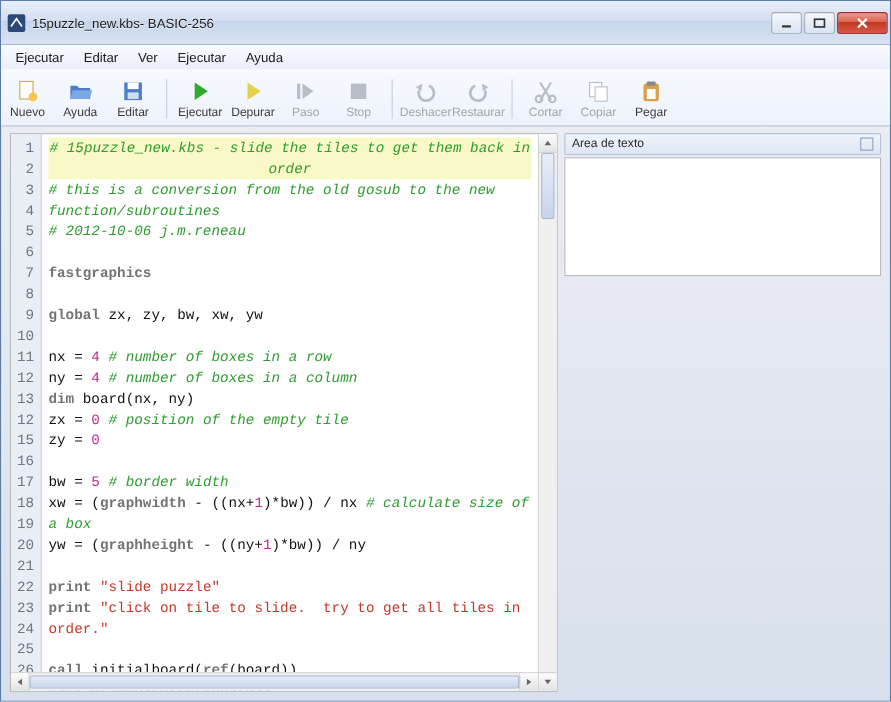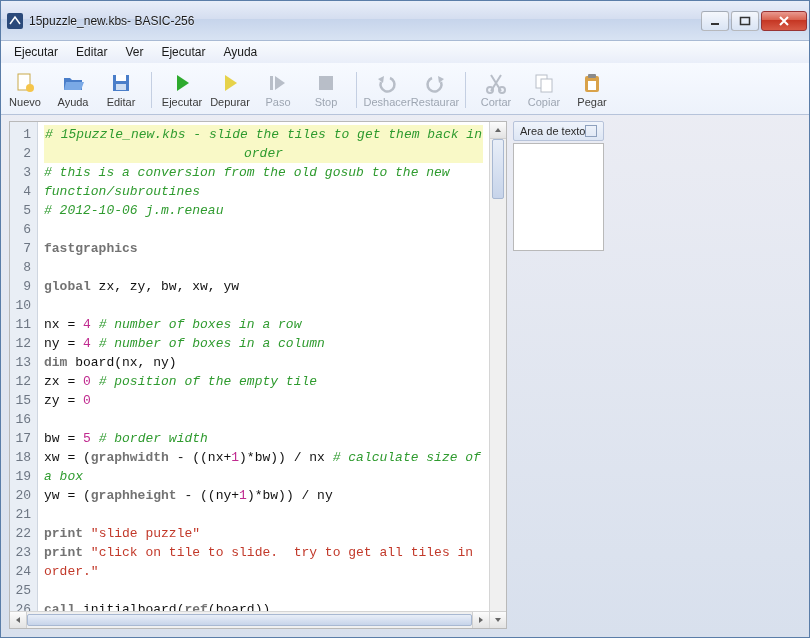--- a/index.html
+++ b/index.html
@@ -180,21 +180,21 @@
     display:flex;
   }
   .hscroll .sbtn { width:17px; background: linear-gradient(#fcfcfc,#e3e3e3); border-right:1px solid #d0d0d0;display:flex;align-items:center;justify-content:center;}
   .hscroll .sbtn:last-child{border-left:1px solid #d0d0d0;border-right:none;}
   .hscroll .track{flex:1;position:relative;}
   .hscroll .thumb{position:absolute;top:2px;bottom:2px;left:0;width:100%; background: linear-gradient(#e8eef8,#c7d4ea); border:1px solid #a8b8d2;border-radius:2px;}
   
   .side {
     width: 288px;
     display: flex;
-    flex-direction: row;
+    flex-direction: column;
     gap: 6px;
     justify-content: space-between;
   }
   .panel {
     display: flex;
     flex-direction: column;
   }
   .panel-header {
     height: 20px;
     background: linear-gradient(to bottom, #f0f4fb, #dde6f4);

